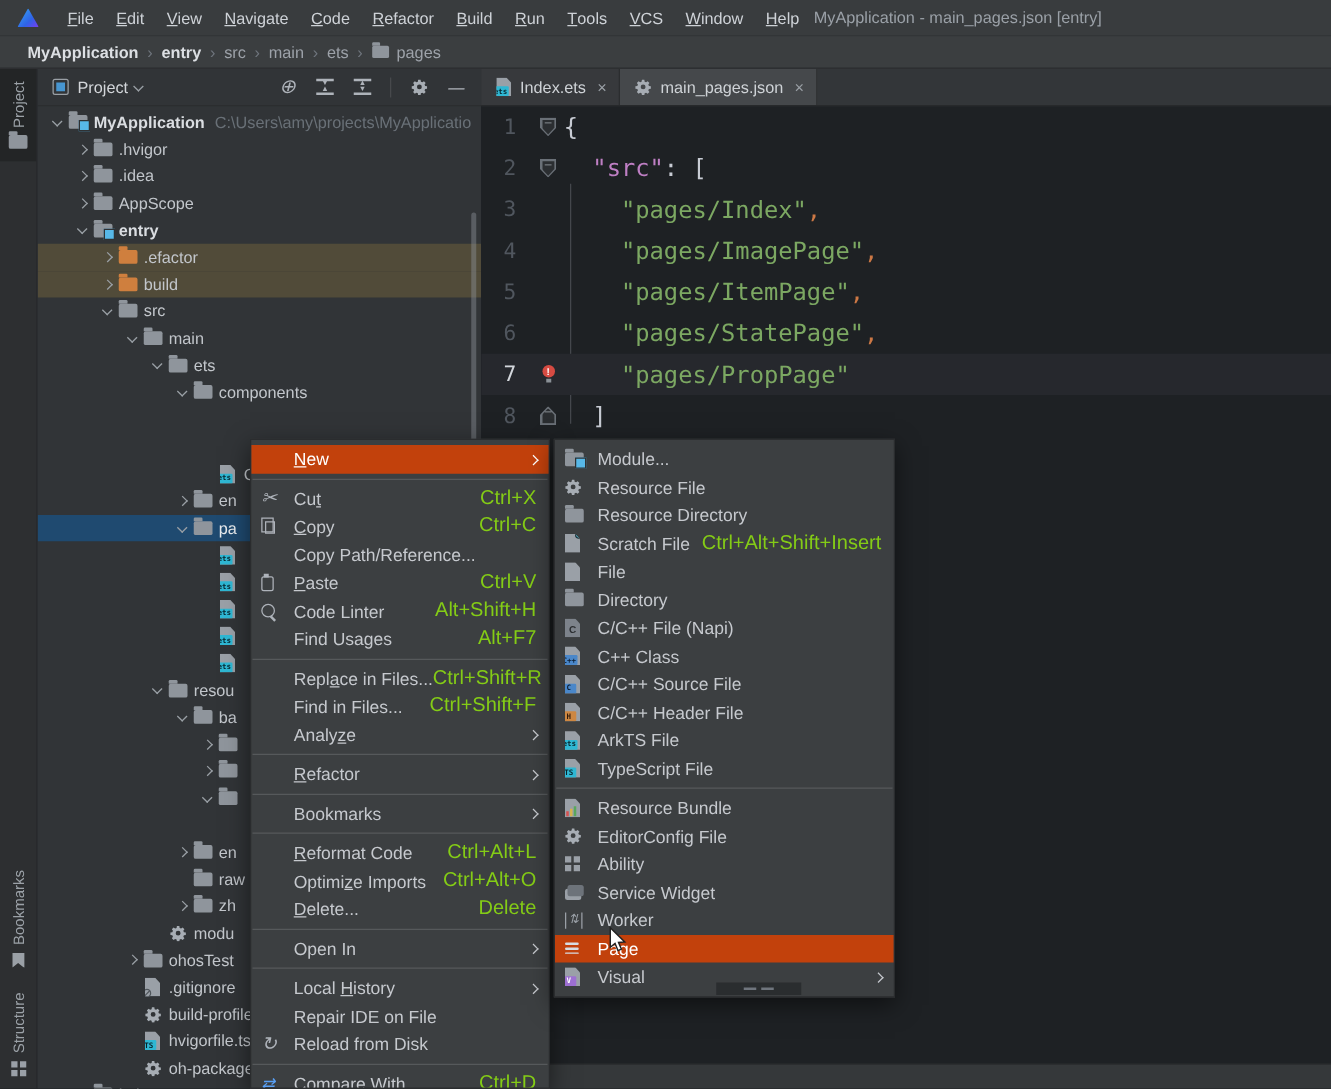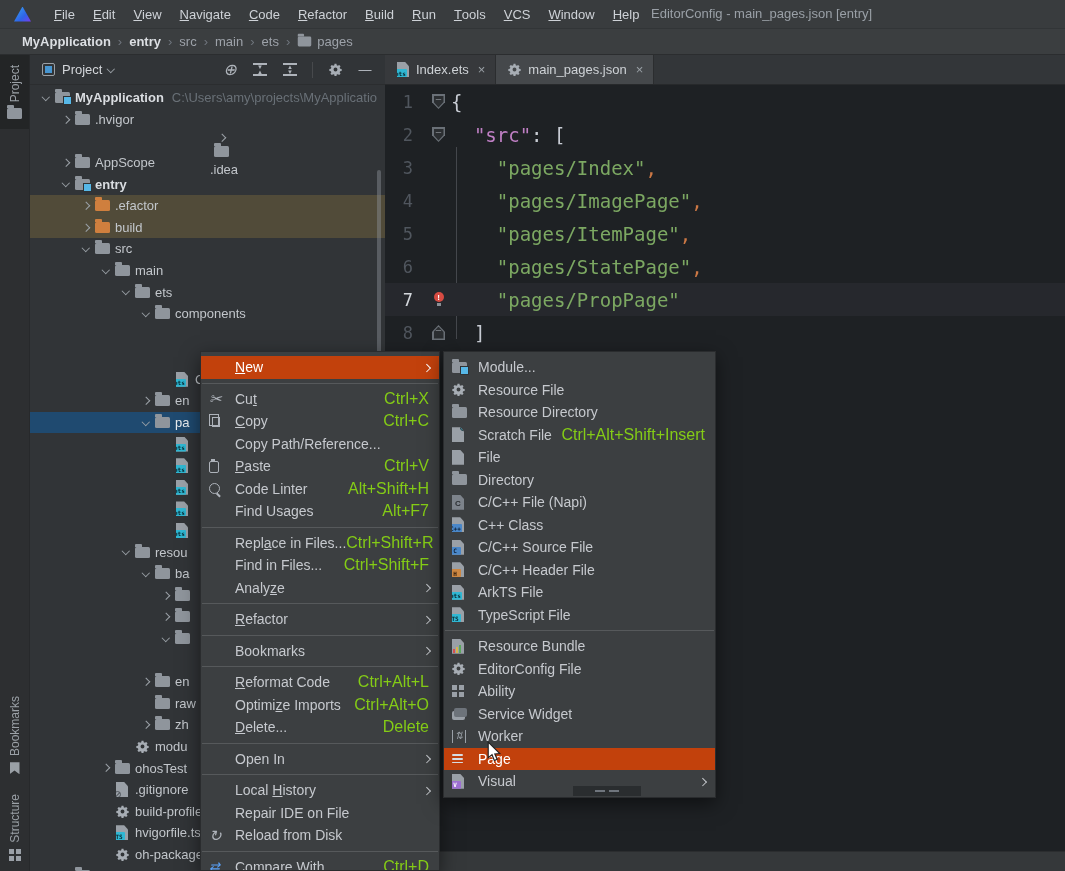--- a/index.html
+++ b/index.html
@@ -161,21 +161,21 @@
       <div class="mitem"><u>N</u>avigate</div>
       <div class="mitem"><u>C</u>ode</div>
       <div class="mitem"><u>R</u>efactor</div>
       <div class="mitem"><u>B</u>uild</div>
       <div class="mitem"><u>R</u>un</div>
       <div class="mitem"><u>T</u>ools</div>
       <div class="mitem"><u>V</u>CS</div>
       <div class="mitem"><u>W</u>indow</div>
       <div class="mitem"><u>H</u>elp</div>
     </nav>
-  <span id="wintitle">EditorConfig - main_pages.json [entry]</span>
+  <span id="wintitle">MyApplication - main_pages.json [entry]</span>
 </div>
 
 <div id="crumbbar">
     <span class="crumb b">
       <span>MyApplication</span>
     </span>
     <span class="csep">›</span>
     <span class="crumb b">
       <span>entry</span>
     </span>
@@ -285,21 +285,21 @@
         <span class="ch r">
           <i></i>
         </span>
         <span class="ticon">
           <span class="ic" style="display: inline-flex;">
             <i class="fo"></i>
           </span>
         </span>
         <span class="tlabel">.hvigor</span>
       </div>
-      <div class="trow" style="padding-left: 28px; flex-direction: column;">
+      <div class="trow" style="padding-left: 28px;">
         <span class="ch r">
           <i></i>
         </span>
         <span class="ticon">
           <span class="ic" style="display: inline-flex;">
             <i class="fo"></i>
           </span>
         </span>
         <span class="tlabel">.idea</span>
       </div>

